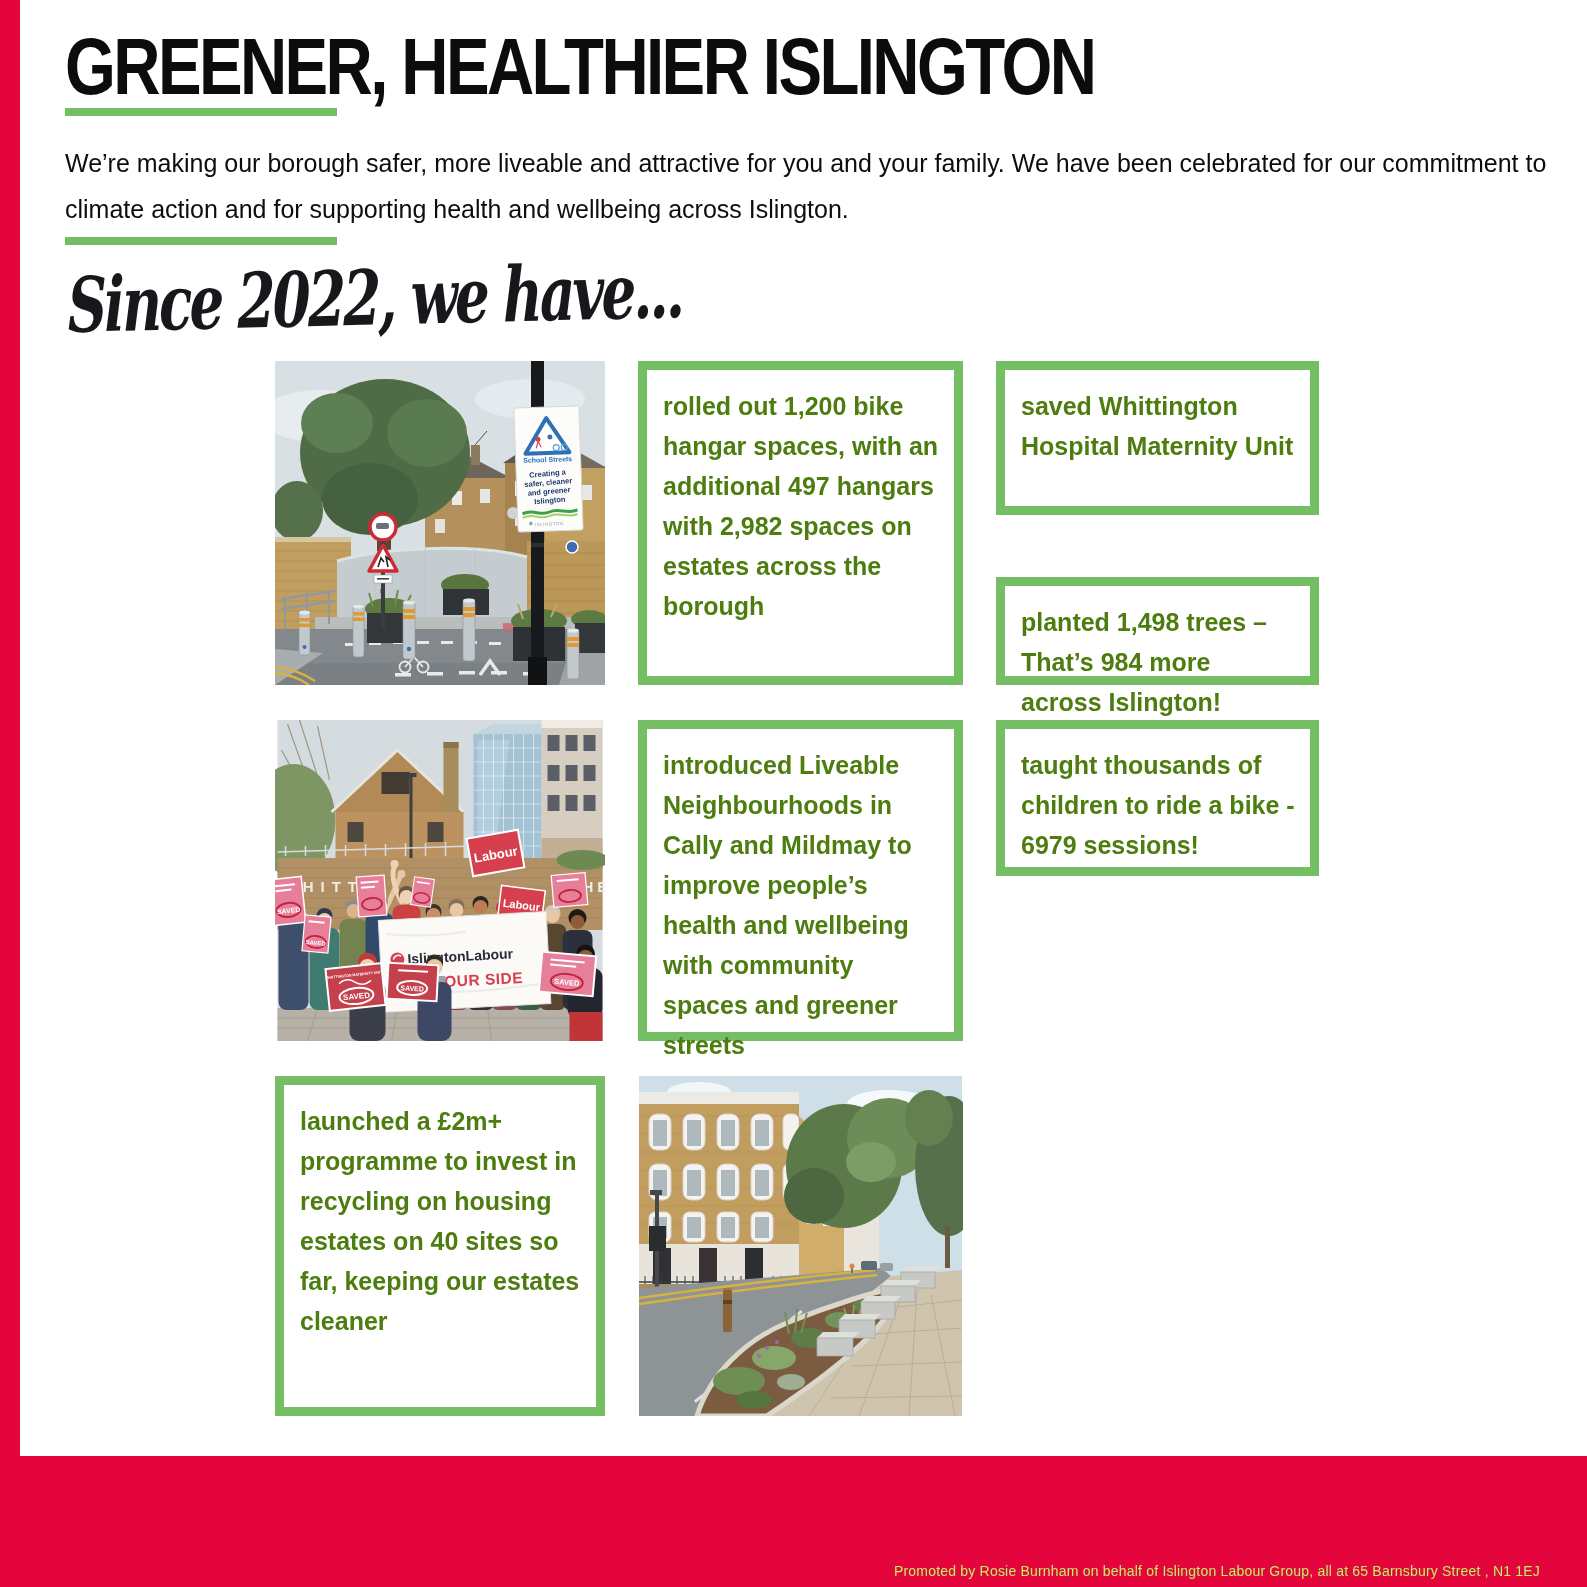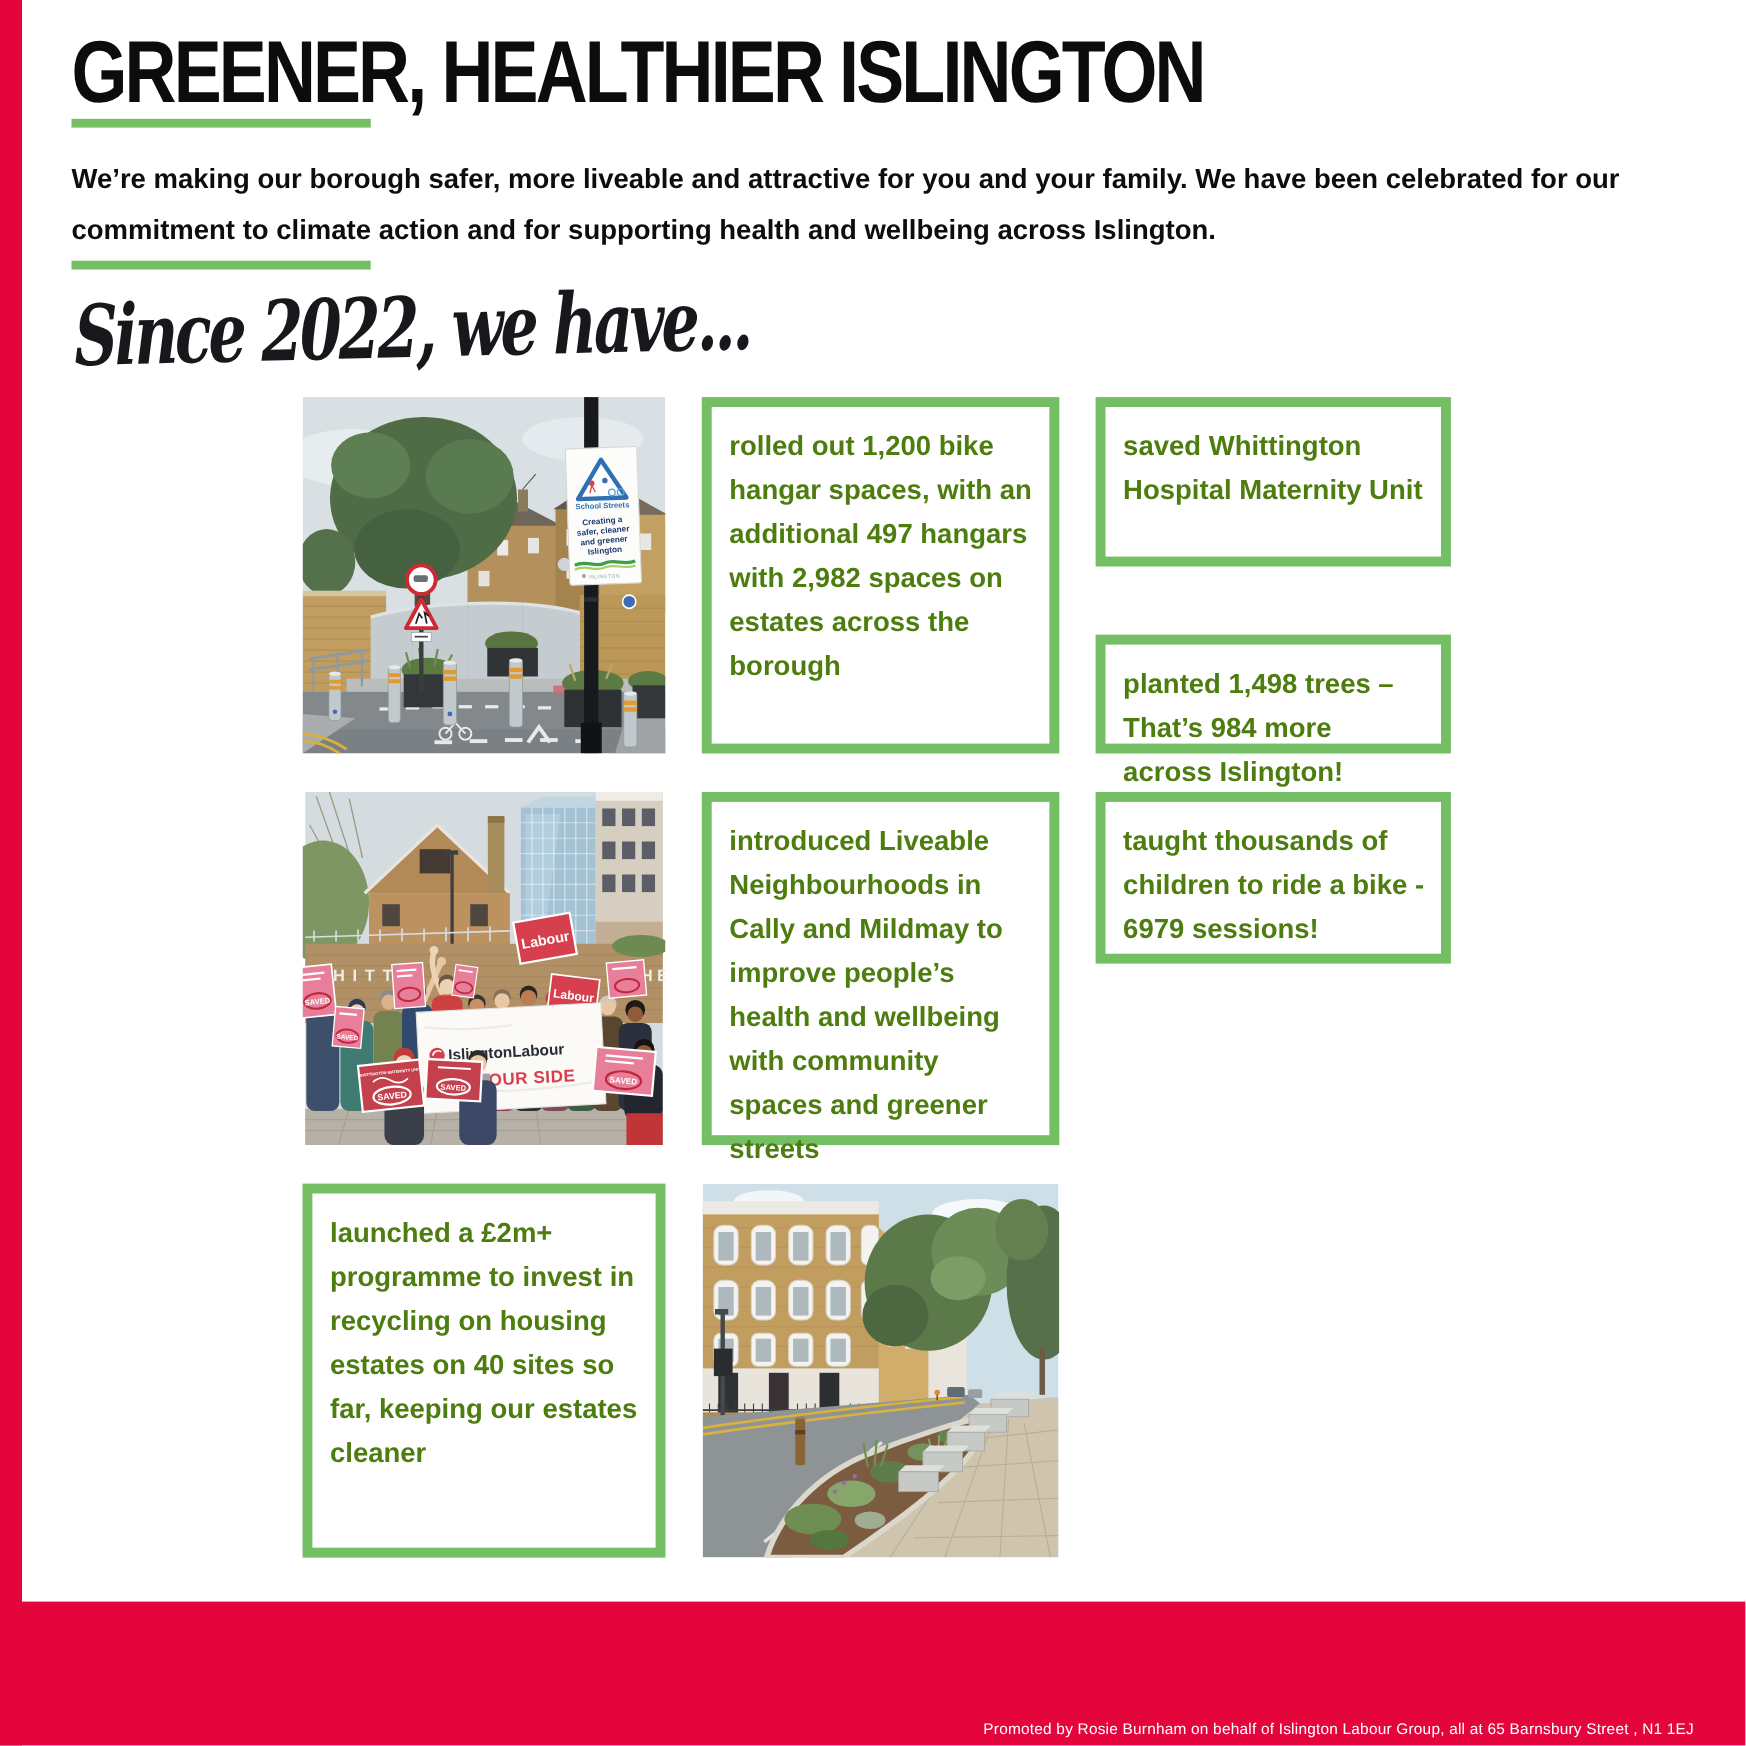--- a/index.html
+++ b/index.html
@@ -1,27 +1,27 @@
 <!DOCTYPE html>
 <html><head>
 <meta charset="utf-8">
 <style>
   html,body{margin:0;padding:0;background:#ffffff;}
   .page{position:relative;width:1587px;height:1587px;background:#ffffff;overflow:hidden;
         font-family:"Liberation Sans", sans-serif;color:#0d0d0d;}
   .red-stripe{position:absolute;left:0;top:0;width:20px;height:1587px;background:#e4053c;}
   .red-footer{position:absolute;left:0;top:1456px;width:1587px;height:131px;background:#e4053c;}
-  .promoted{position:absolute;right:47px;bottom:8px;color:#ffffff;font-size:14px;font-weight:400;
+  .promoted{position:absolute;right:47px;bottom:8px;color:#bef264;font-size:14px;font-weight:400;
             letter-spacing:.2px;}
   .content{position:absolute;left:65px;top:34px;width:1485px;}
   .title{margin:0;height:62px;line-height:62px;font-size:76px;font-weight:900;letter-spacing:-3px;
          white-space:nowrap;transform:scaleX(.86) scaleY(1.05);transform-origin:left top;color:#0c0c0c;}
   .green-bar{width:272px;height:8px;background:#74be63;}
   .bar1{margin-top:12px;}
-  .intro{margin:24px 0 0 0;font-size:25px;font-weight:700;line-height:1.85;color:#0d0d0d;width:1485px;}
+  .intro{margin:24px 0 0 0;font-size:25px;font-weight:400;line-height:1.85;color:#0d0d0d;width:1485px;}
   .bar2{margin-top:4px;}
   .script{margin:16px 0 0 2px;font-family:"DejaVu Serif", serif;font-style:italic;font-weight:700;
           font-size:76px;letter-spacing:-4px;color:#17181c;white-space:nowrap;
           transform:scaleX(.72) rotate(-1deg);transform-origin:left top;}
   .grid{position:absolute;left:275px;top:361px;display:grid;
         grid-template-columns:330px 325px 323px;grid-template-rows:324px 321px 340px;
         column-gap:33px;row-gap:35px;}
   .card{box-sizing:border-box;background:#ffffff;border:9px solid #74be63;
         padding:16px 14px 12px 16px;font-size:25px;font-weight:700;line-height:1.6;color:#4d7c0f;}
   .card p{margin:0;}

